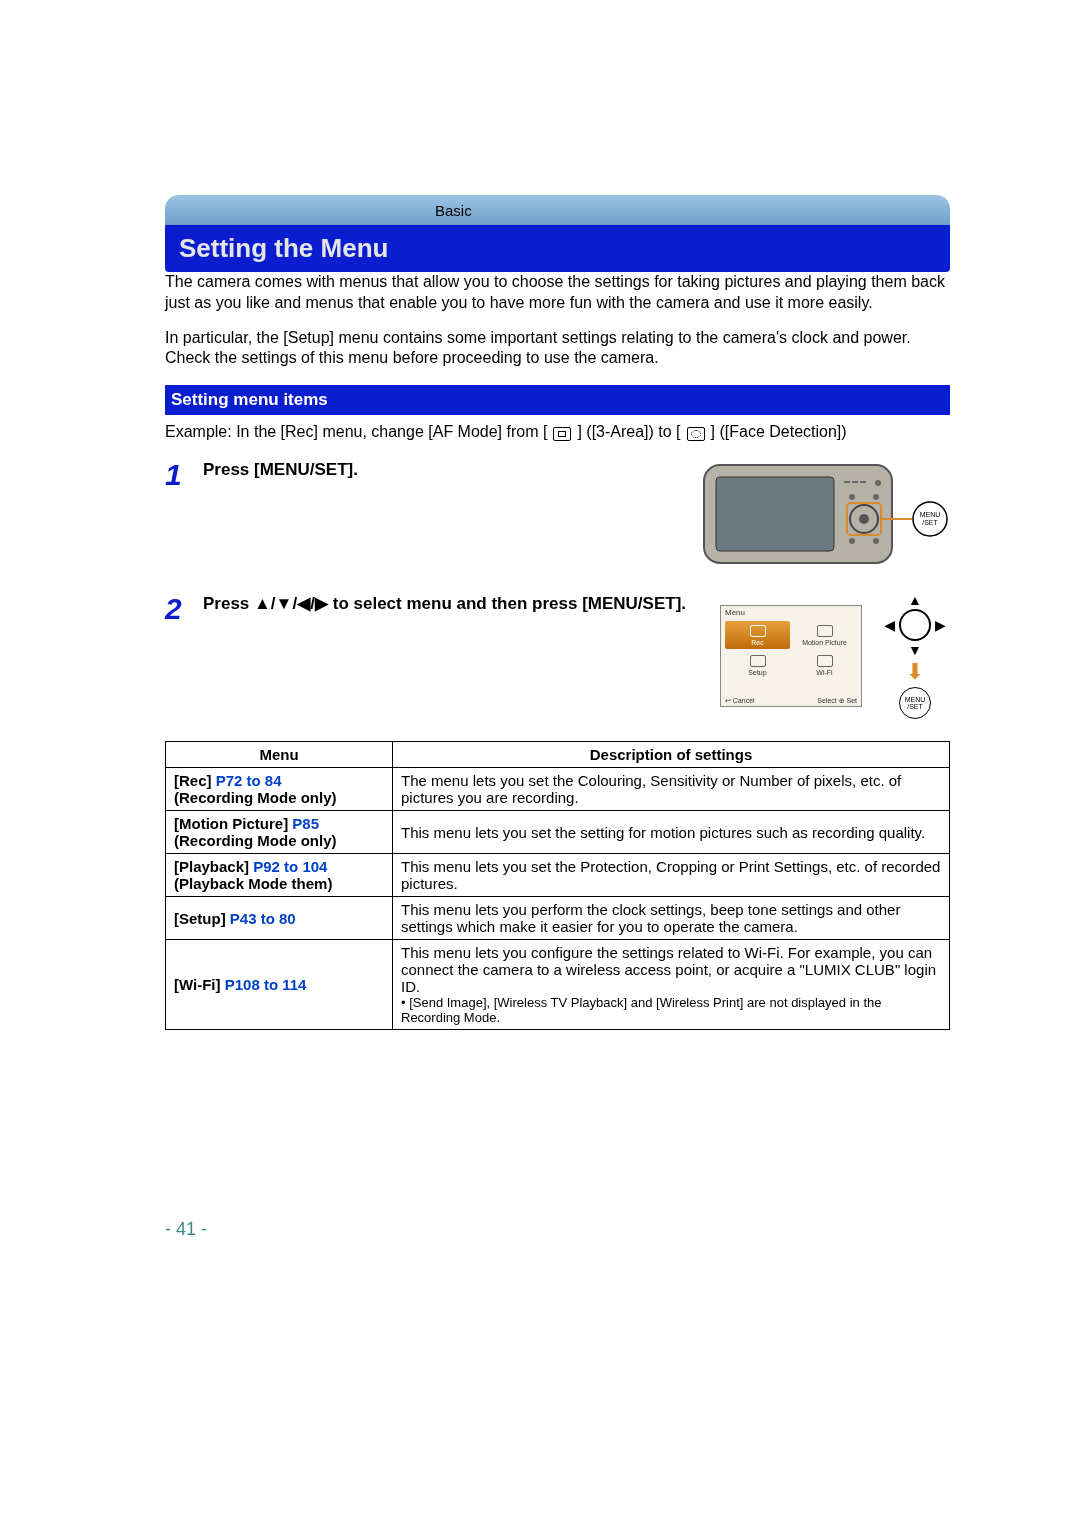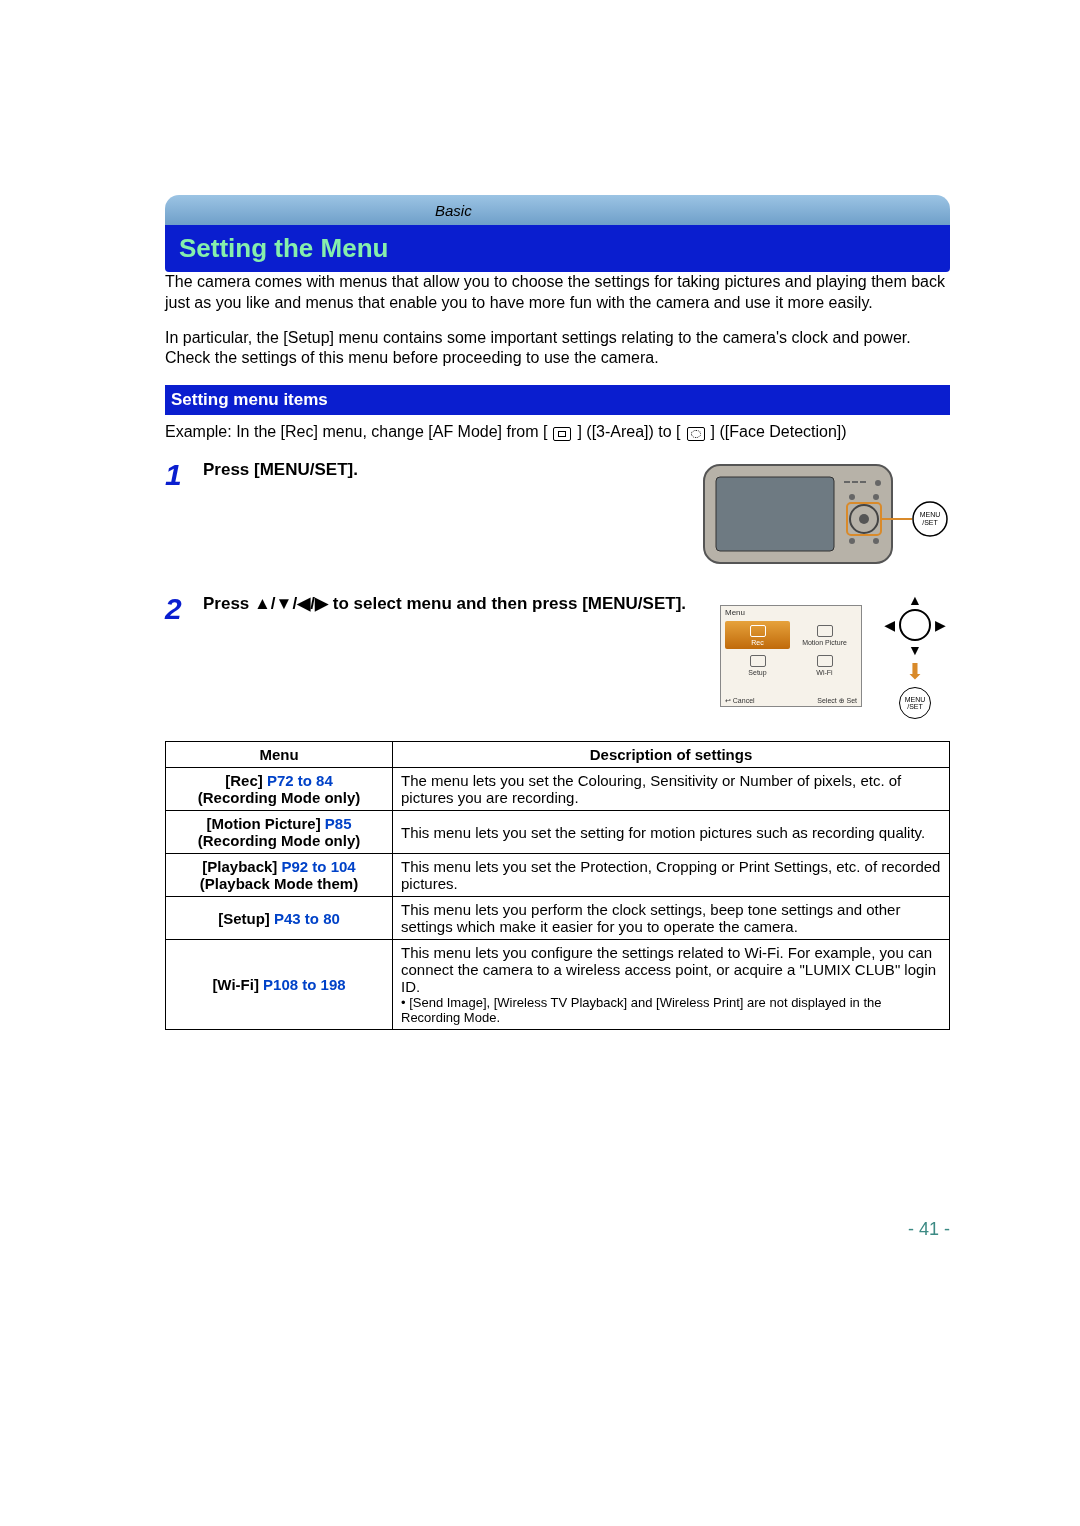--- a/index.html
+++ b/index.html
@@ -25,33 +25,32 @@
     top:195px;
   }
   .tab-bar {
     height:30px;
     display:flex;
     align-items:stretch;
     border-top-left-radius:14px;
     border-top-right-radius:14px;
     overflow:hidden;
     background: linear-gradient(to bottom, #9cc4e4 0%, #6f9fc9 100%);
-    font-style: italic;
   }
   .tab-bar .spacer-left { width:260px; }
   .tab-label {
     flex:0 0 auto;
     padding:0 10px;
     font-size:15px;
     color:#000;
     display:flex; align-items:center; justify-content:center;
   }
   .title-bar {
     background: var(--blue-bar);
-    color:#86efac;
+    color:#e5e5e5;
     font-size:26px;
     font-weight:bold;
     padding:8px 14px;
     border-bottom-left-radius:4px;
     border-bottom-right-radius:4px;
   }
   .body-text {
     font-size:16px;
     line-height:1.3;
   }
@@ -160,30 +159,30 @@
     border-collapse:collapse;
     font-size:15px;
   }
   table.menu-table th, table.menu-table td {
     border:1.5px solid #000;
     padding:4px 8px;
     vertical-align:middle;
     text-align:left;
   }
   table.menu-table th { font-weight:bold; text-align:center; }
-  table.menu-table td.mcol { width:210px;text-align:center; }
+  table.menu-table td.mcol { width:210px; }
   .menu-name { font-weight:bold; }
   .page-ref { color: var(--link-blue); font-weight:bold; }
   .sub-note { font-weight:bold; }
   .bullet-note { font-size:13px; }
   .page-num {
     position:absolute;
     left:0; right:0;
     bottom:-210px;
-    text-align:right;
+    text-align:left;
     color: var(--teal);
     font-size:18px;
   }
 </style>
 </head>
 <body>
 
 <div class="page">
 
   <div class="tab-bar">
@@ -320,21 +319,21 @@
       <tr>
         <td class="mcol">
           <span class="menu-name">[Setup]</span>
           <span class="page-ref">P43 to 80</span>
         </td>
         <td>This menu lets you perform the clock settings, beep tone settings and other settings which make it easier for you to operate the camera.</td>
       </tr>
       <tr>
         <td class="mcol">
           <span class="menu-name">[Wi-Fi]</span>
-          <span class="page-ref">P108 to 198</span>
+          <span class="page-ref">P108 to 114</span>
         </td>
         <td>
           <div>This menu lets you configure the settings related to Wi-Fi. For example, you can connect the camera to a wireless access point, or acquire a "LUMIX CLUB" login ID.</div>
           <div class="bullet-note">• [Send Image], [Wireless TV Playback] and [Wireless Print] are not displayed in the Recording Mode.</div>
         </td>
       </tr>
     </tbody>
   </table>
 
   <div class="page-num">- 41 -</div>

